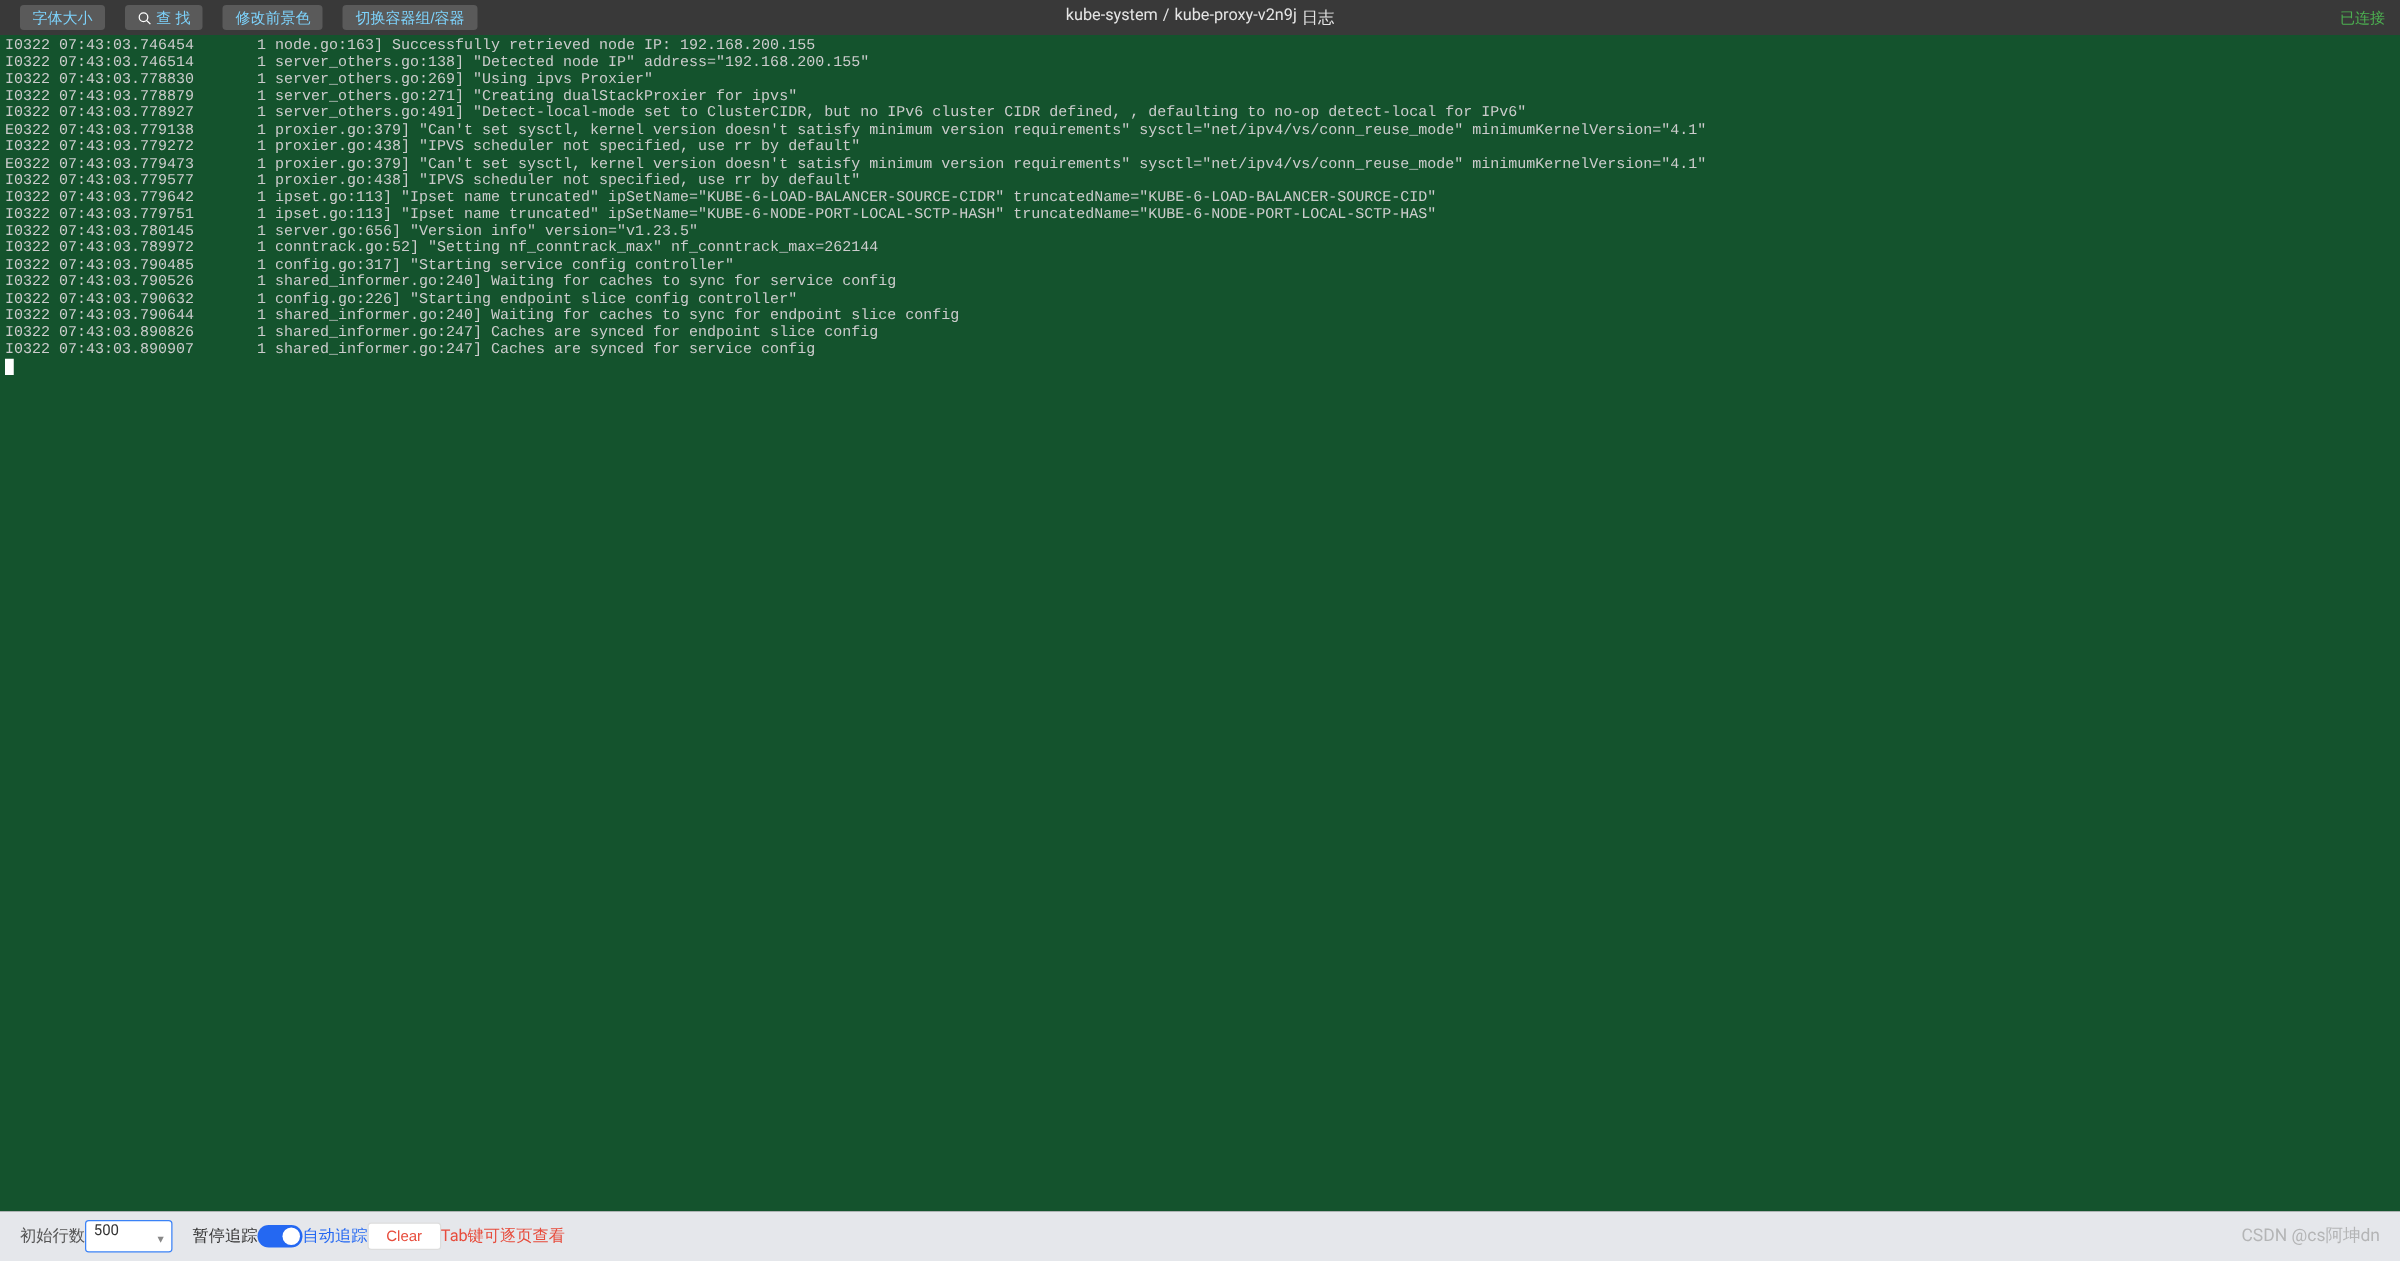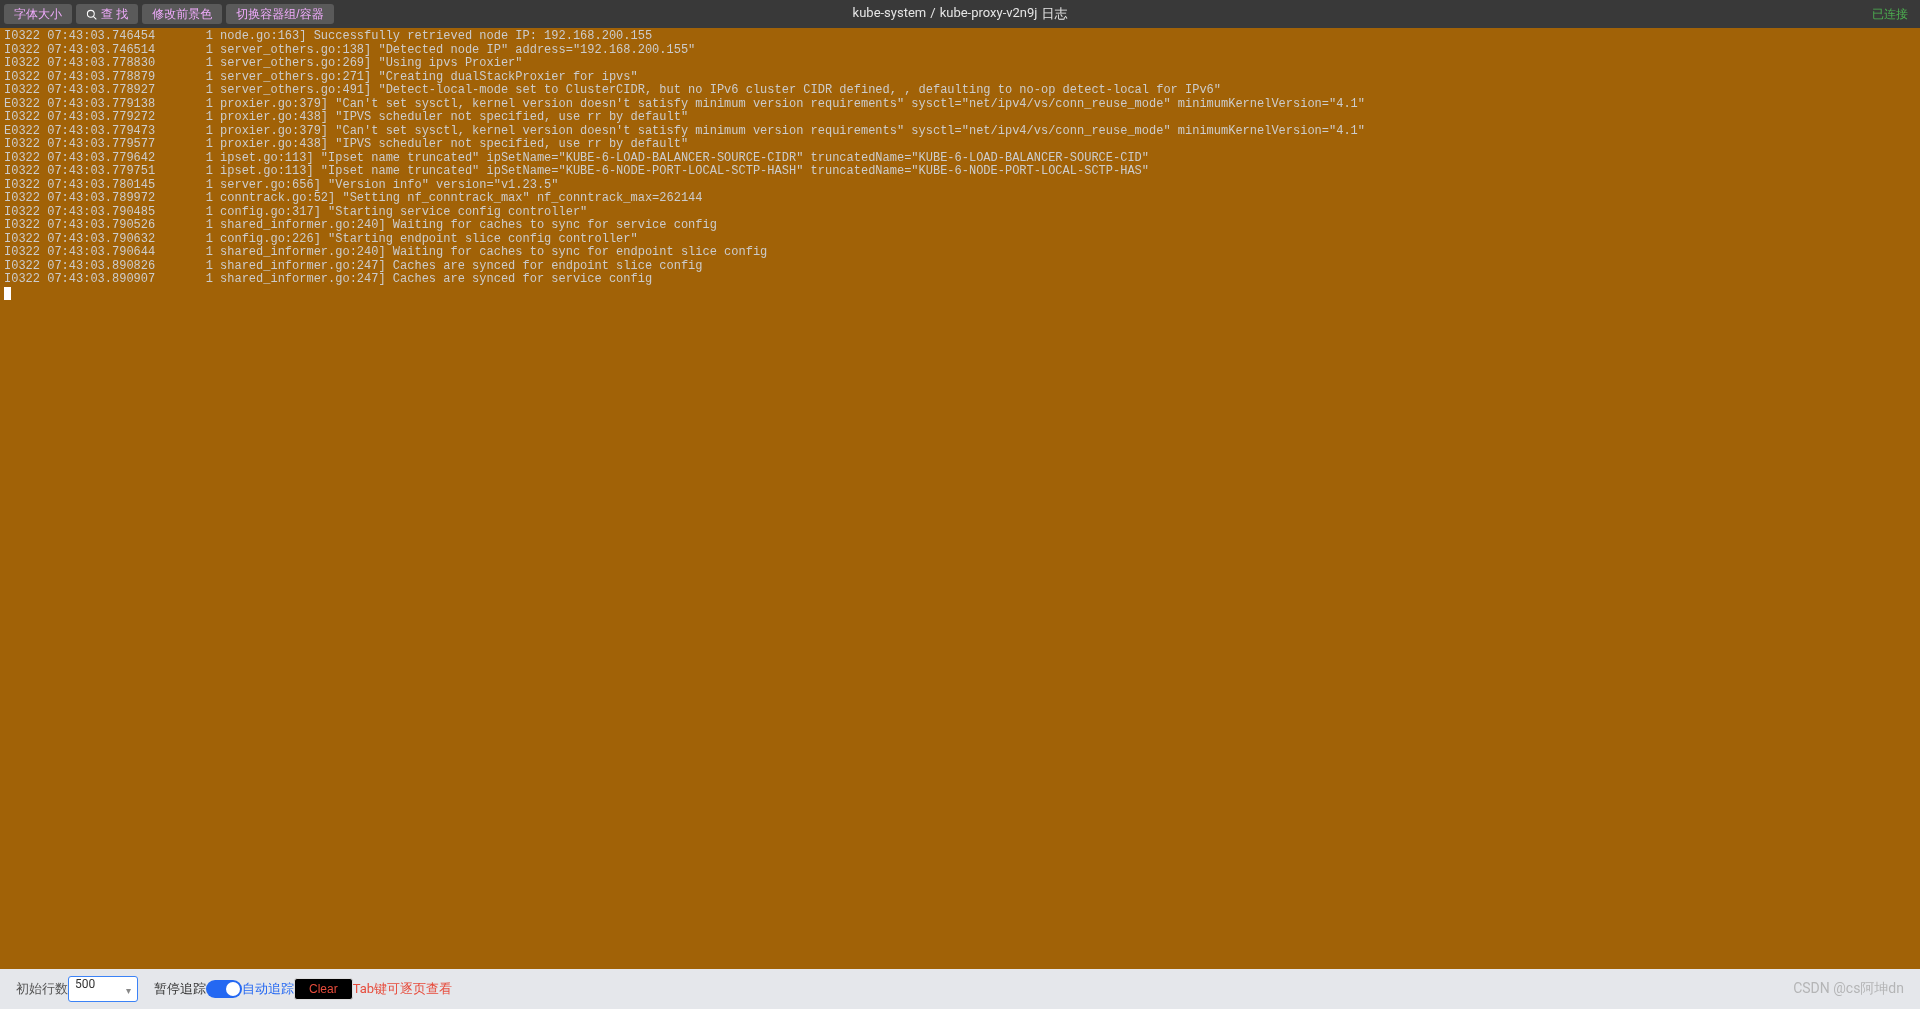--- a/index.html
+++ b/index.html
@@ -17,47 +17,48 @@
       height: 28px;
       display: flex;
       align-items: center;
       padding: 0 4px;
       position: relative;
     }
     .btn-group { display: flex; gap: 4px; }
     .top-btn {
       background: #5a5a5a;
       border: none;
-      color: #f0abfc;
+      color: #7dd3fc;
       font-size: 12px;
       padding: 3px 10px;
       border-radius: 3px;
       cursor: pointer;
       display: flex;
       align-items: center;
       gap: 4px;
       height: 20px;
+      margin-left: 12px;
     }
     .breadcrumb {
       position: absolute;
       left: 50%;
       transform: translateX(-50%);
       color: #e5e5e5;
       font-size: 13px;
       display: flex;
       gap: 4px;
     }
     .status-connected {
       margin-left: auto;
       color: #4caf50;
       font-size: 12px;
       padding-right: 8px;
     }
     .log-area {
-      background: #a16207;
+      background: #14532d;
       font-family: "Courier New", Consolas, monospace;
       font-size: 12px;
       line-height: 13.5px;
       white-space: pre;
       color: #ddd;
       padding: 2px 4px;
       height: calc(100% - 28px - 40px);
       overflow: hidden;
     }
     .log-line { color: #ccc; }
@@ -108,21 +109,21 @@
       height: 14px;
       border-radius: 50%;
       background: #fff;
       position: absolute;
       top: 2px;
       right: 2px;
     }
     .auto-track { color: #2468f2; }
     .clear-btn {
       color: #e74c3c;
-      background: #000000;
+      background: #ffffff;
       border: 1px solid #ddd;
       padding: 3px 14px;
       border-radius: 3px;
       cursor: pointer;
       font-size: 12px;
     }
     .tab-hint { color: #e74c3c; }
     .watermark {
       position: absolute;
       right: 16px;

